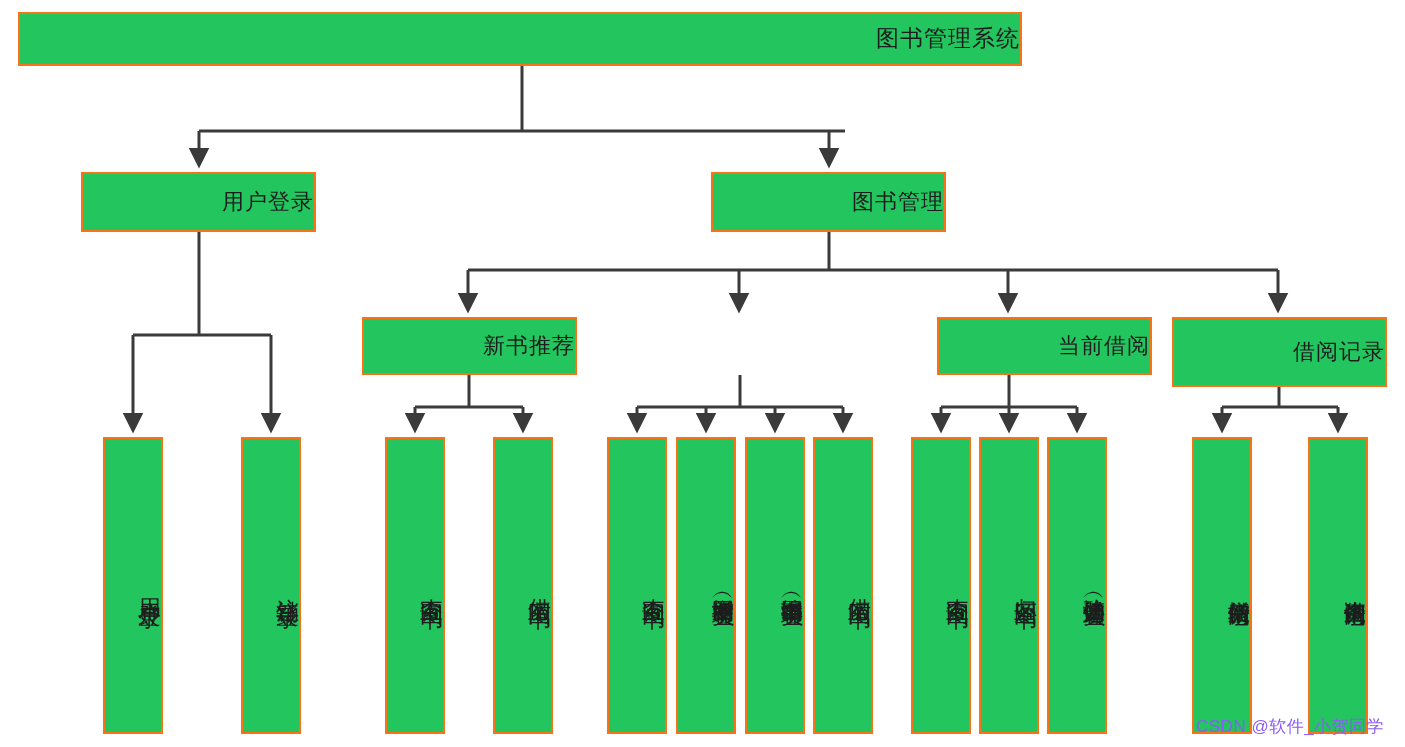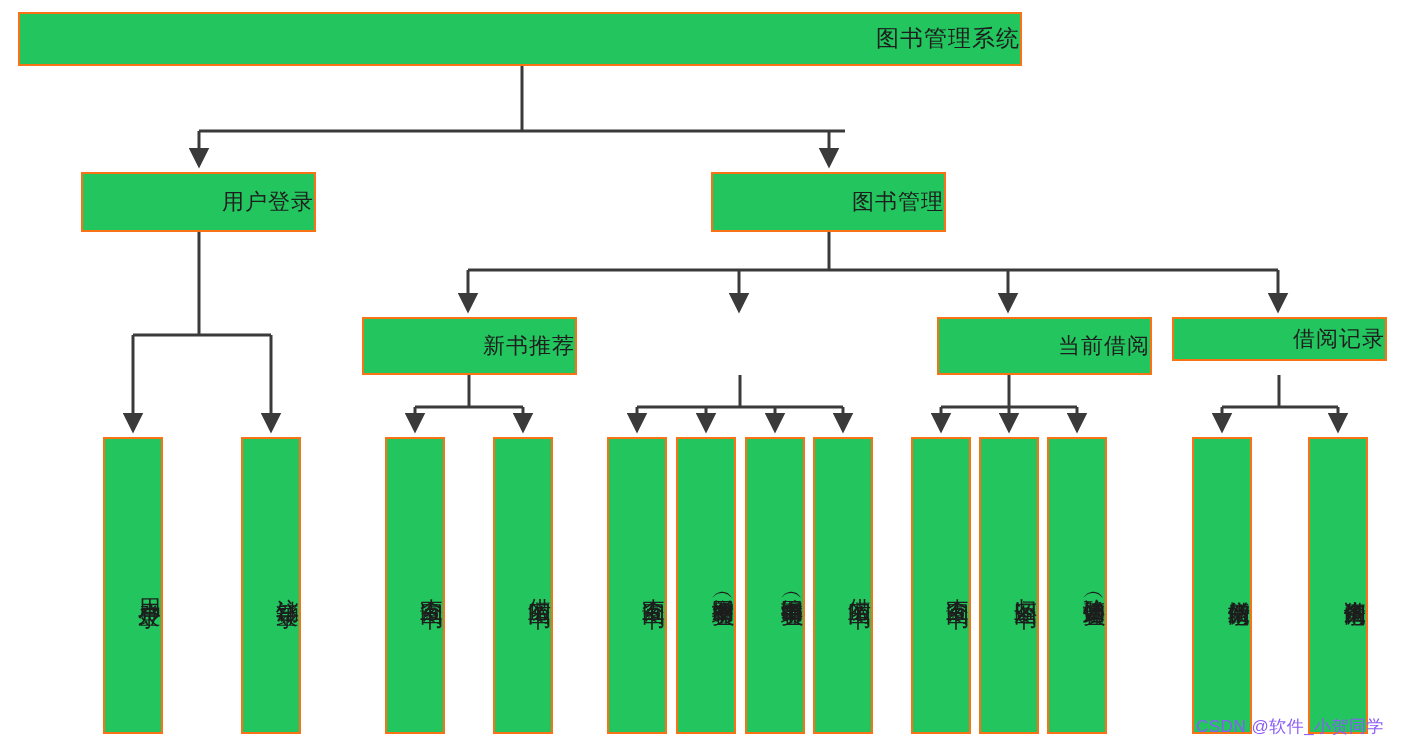--- a/index.html
+++ b/index.html
@@ -135,21 +135,21 @@
   <div class="node h" style="left:711px;top:172px;width:235px;height:60px;">
     <span class="label">图书管理</span>
   </div>
 
   <div class="node h" style="left:362px;top:317px;width:215px;height:58px;">
     <span class="label">新书推荐</span>
   </div>
   <div class="node h" style="left:901px;top:317px;width:215px;height:58px;margin-left:36px;">
     <span class="label">当前借阅</span>
   </div>
-  <div class="node h" style="left:1172px;top:317px;width:215px;height:44px;">
+  <div class="node h" style="left:1172px;top:317px;width:215px;height:70px;">
     <span class="label">借阅记录</span>
   </div>
 
   <div class="node v" style="left:103px;top:437px;width:60px;height:297px;">
     <span class="label">用户登录</span>
   </div>
   <div class="node v" style="left:241px;top:437px;width:60px;height:297px;">
     <span class="label">注销登录</span>
   </div>
 

